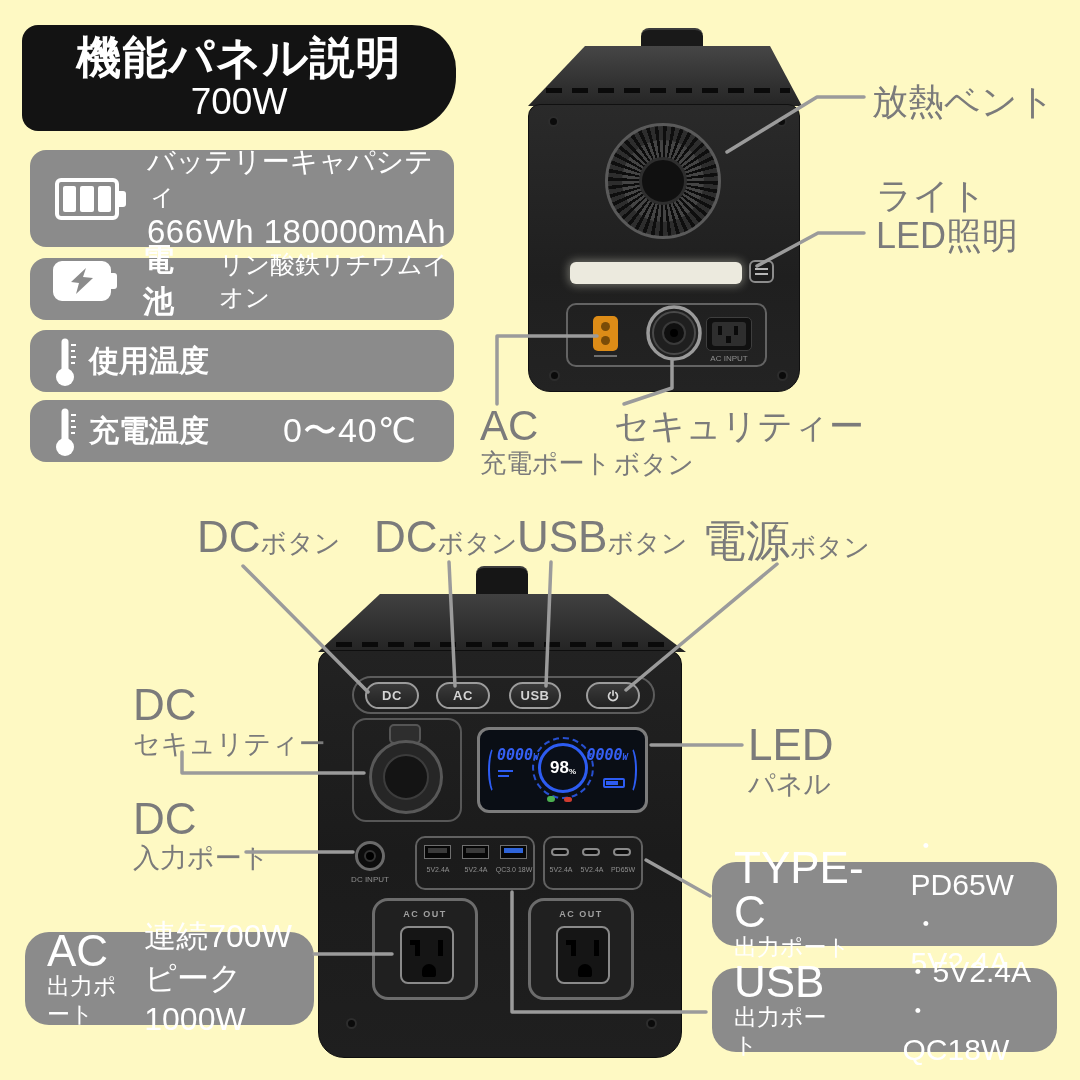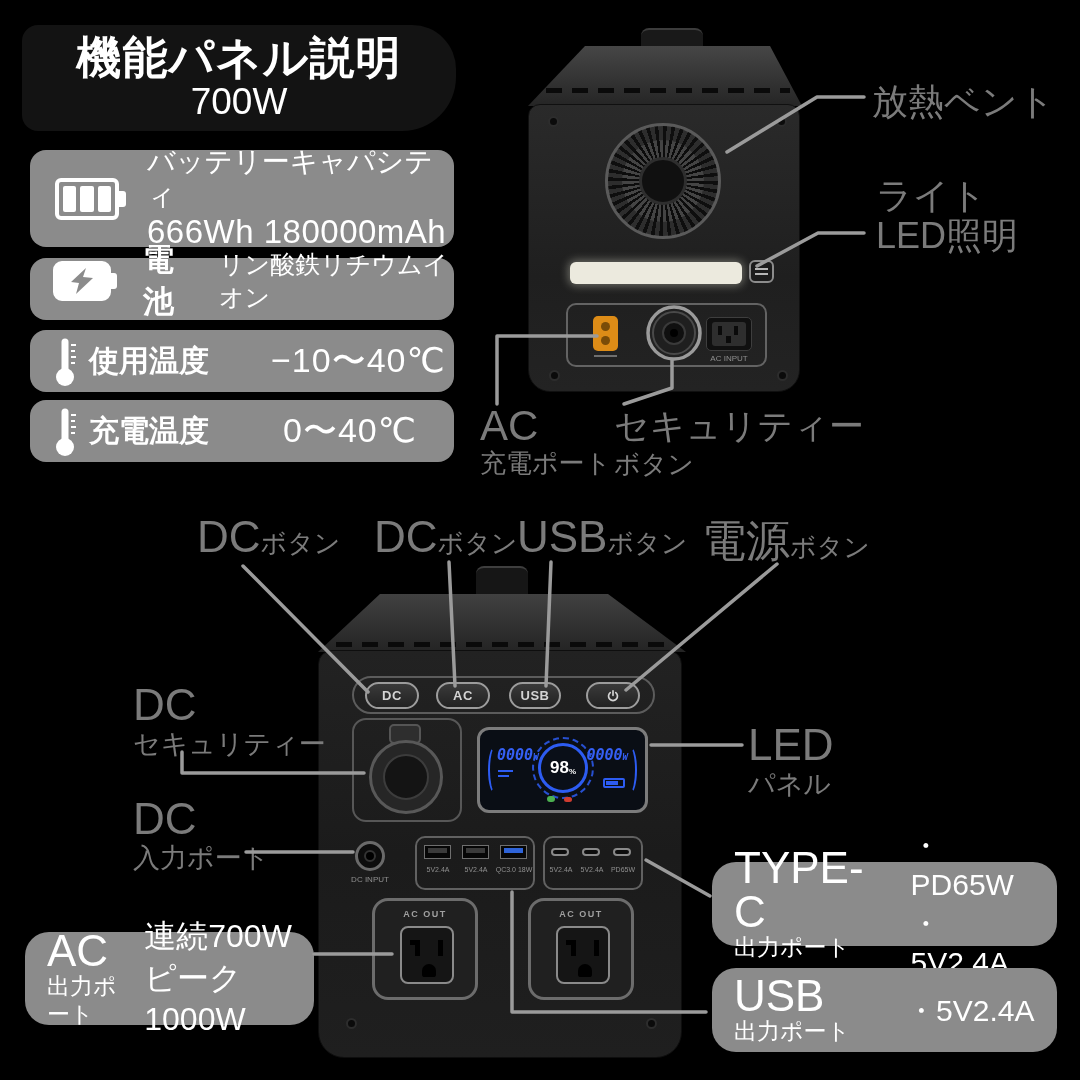--- a/index.html
+++ b/index.html
@@ -1,18 +1,18 @@
 <!DOCTYPE html>
 <html><head>
 <meta charset="utf-8">
 <style>
   *{margin:0;padding:0;box-sizing:border-box}
   html,body{background:#fff}
   body{font-family:"Liberation Sans","DejaVu Sans",sans-serif}
-  .stage{position:relative;width:1080px;height:1080px;background:#000000;overflow:hidden}
+  .stage{position:relative;width:1080px;height:1080px;background:#fef9c3;overflow:hidden}
   .abs{position:absolute}
 
   
   .banner{position:absolute;left:22px;top:25px;width:434px;height:106px;background:#131313;
     border-radius:16px 44px 54px 16px;color:#fff;display:flex;flex-direction:column;
     align-items:center;justify-content:center}
   .banner-title{font-size:45px;font-weight:bold;letter-spacing:1px;line-height:1.05}
   .banner-sub{font-size:37px;line-height:1.05;margin-top:2px}
 
   
@@ -102,21 +102,20 @@
   <div class="spec" style="top:330px;height:62px;padding:0 0 0 25px">
     <svg width="24" height="52" viewBox="0 0 24 52">
       <line x1="10" y1="7" x2="10" y2="34" stroke="#fff" stroke-width="7" stroke-linecap="round"></line>
       <circle cx="10" cy="42" r="9" fill="#fff"></circle>
       <line x1="16" y1="10" x2="21" y2="10" stroke="#fff" stroke-width="2"></line>
       <line x1="16" y1="16" x2="20" y2="16" stroke="#fff" stroke-width="2"></line>
       <line x1="16" y1="22" x2="21" y2="22" stroke="#fff" stroke-width="2"></line>
       <line x1="16" y1="28" x2="20" y2="28" stroke="#fff" stroke-width="2"></line>
     </svg>
     <span class="temp-label" style="margin-left:10px">使用温度</span>
-    <span class="temp-value" style="margin-left:62px">−10〜40℃</span>
   </div>
 
   <div class="spec" style="top:400px;height:62px;padding:0 0 0 25px">
     <svg width="24" height="52" viewBox="0 0 24 52">
       <line x1="10" y1="7" x2="10" y2="34" stroke="#fff" stroke-width="7" stroke-linecap="round"></line>
       <circle cx="10" cy="42" r="9" fill="#fff"></circle>
       <line x1="16" y1="10" x2="21" y2="10" stroke="#fff" stroke-width="2"></line>
       <line x1="16" y1="16" x2="20" y2="16" stroke="#fff" stroke-width="2"></line>
       <line x1="16" y1="22" x2="21" y2="22" stroke="#fff" stroke-width="2"></line>
       <line x1="16" y1="28" x2="20" y2="28" stroke="#fff" stroke-width="2"></line>
@@ -321,20 +320,21 @@
       <span class="v" style="font-size:30px">・5V2.4A</span>
     </div>
   </div>
   <div class="cbox" style="left:712px;top:968px;width:345px;height:84px">
     <div class="l">
       <span class="t">USB</span>
       <span class="s">出力ポート</span>
     </div>
     <div class="r" style="margin-left:56px">
       <span class="v" style="font-size:30px">・5V2.4A</span>
+      <span class="v" style="font-size:30px">・QC18W</span>
     </div>
   </div>
 
   <svg class="lines" width="1080" height="1080">
     <g fill="none" stroke="#9b9b9b" stroke-width="3.5" stroke-linecap="round" stroke-linejoin="round">
       <polyline points="727,152 817,97 864,97"></polyline>
       <polyline points="757,266 818,233 864,233"></polyline>
       <polyline points="597,336 497,336 497,404"></polyline>
       <polyline points="672,360 672,388 624,404"></polyline>
       <circle cx="674" cy="333" r="26"></circle>

